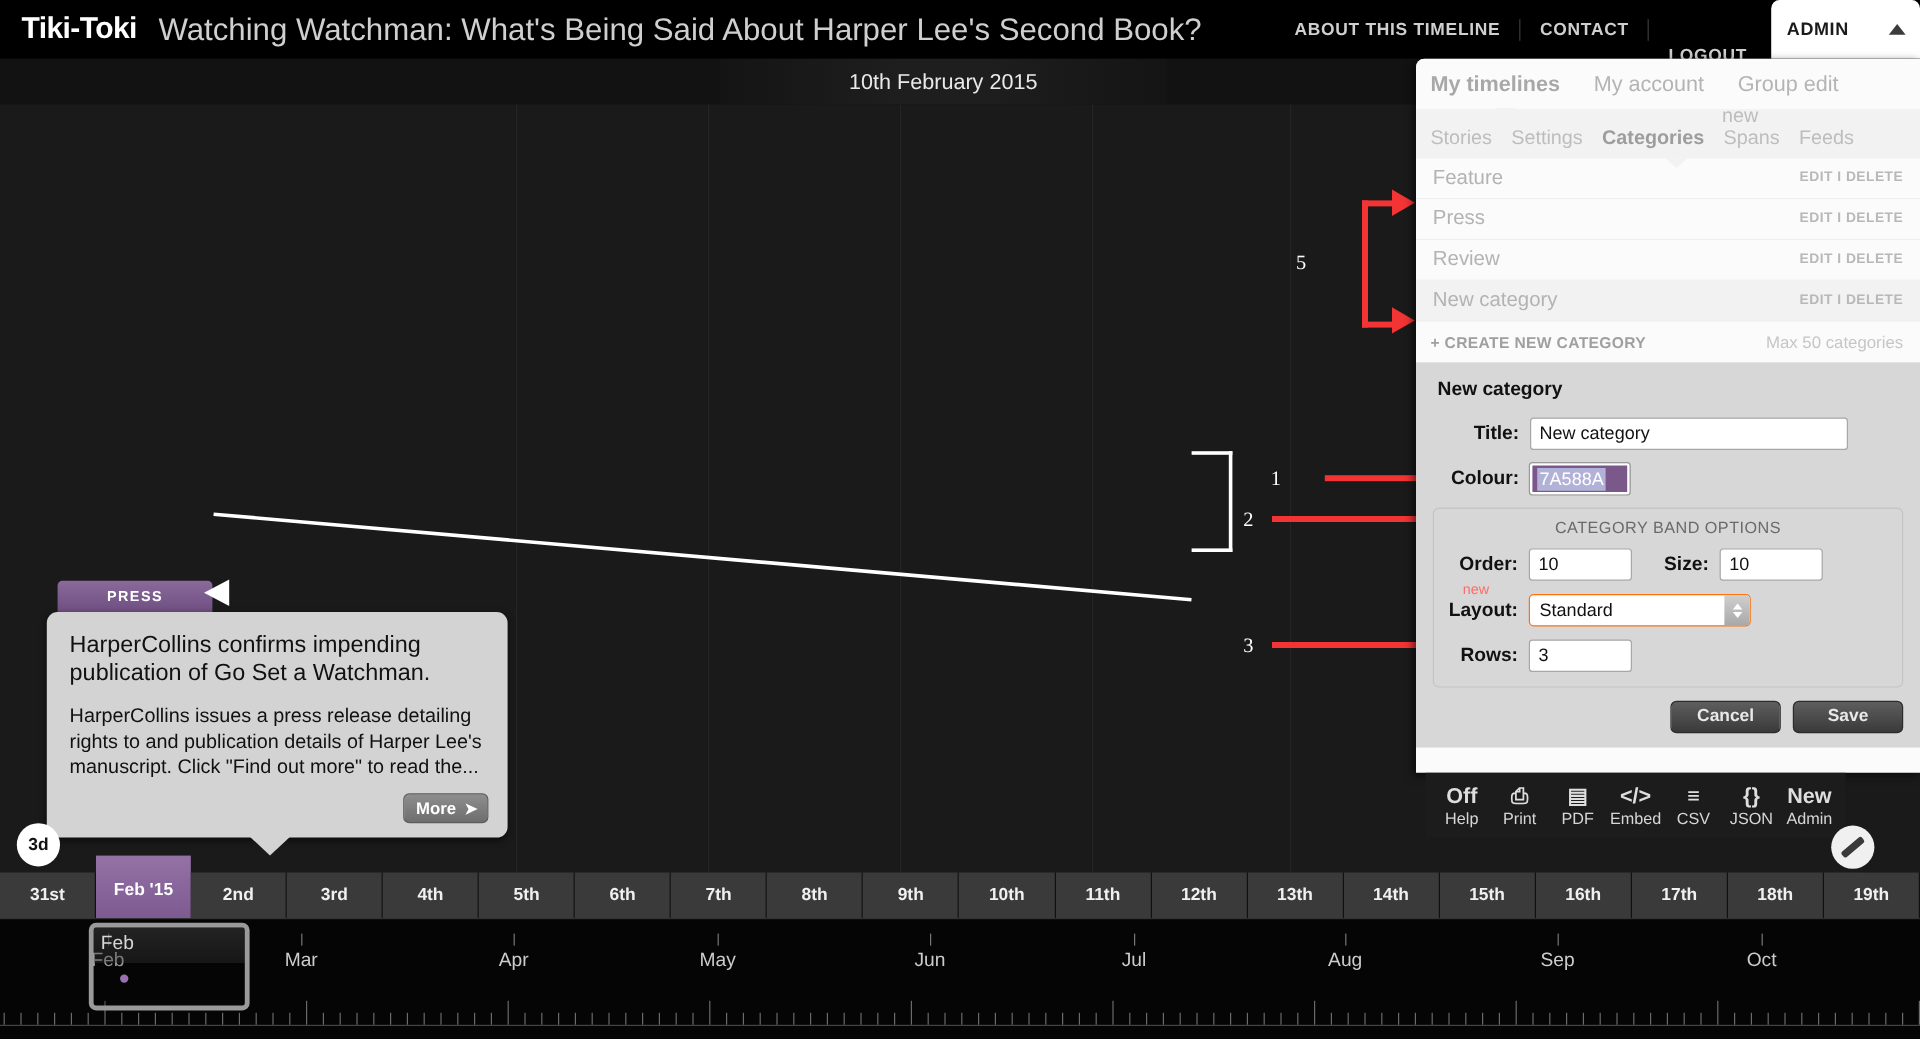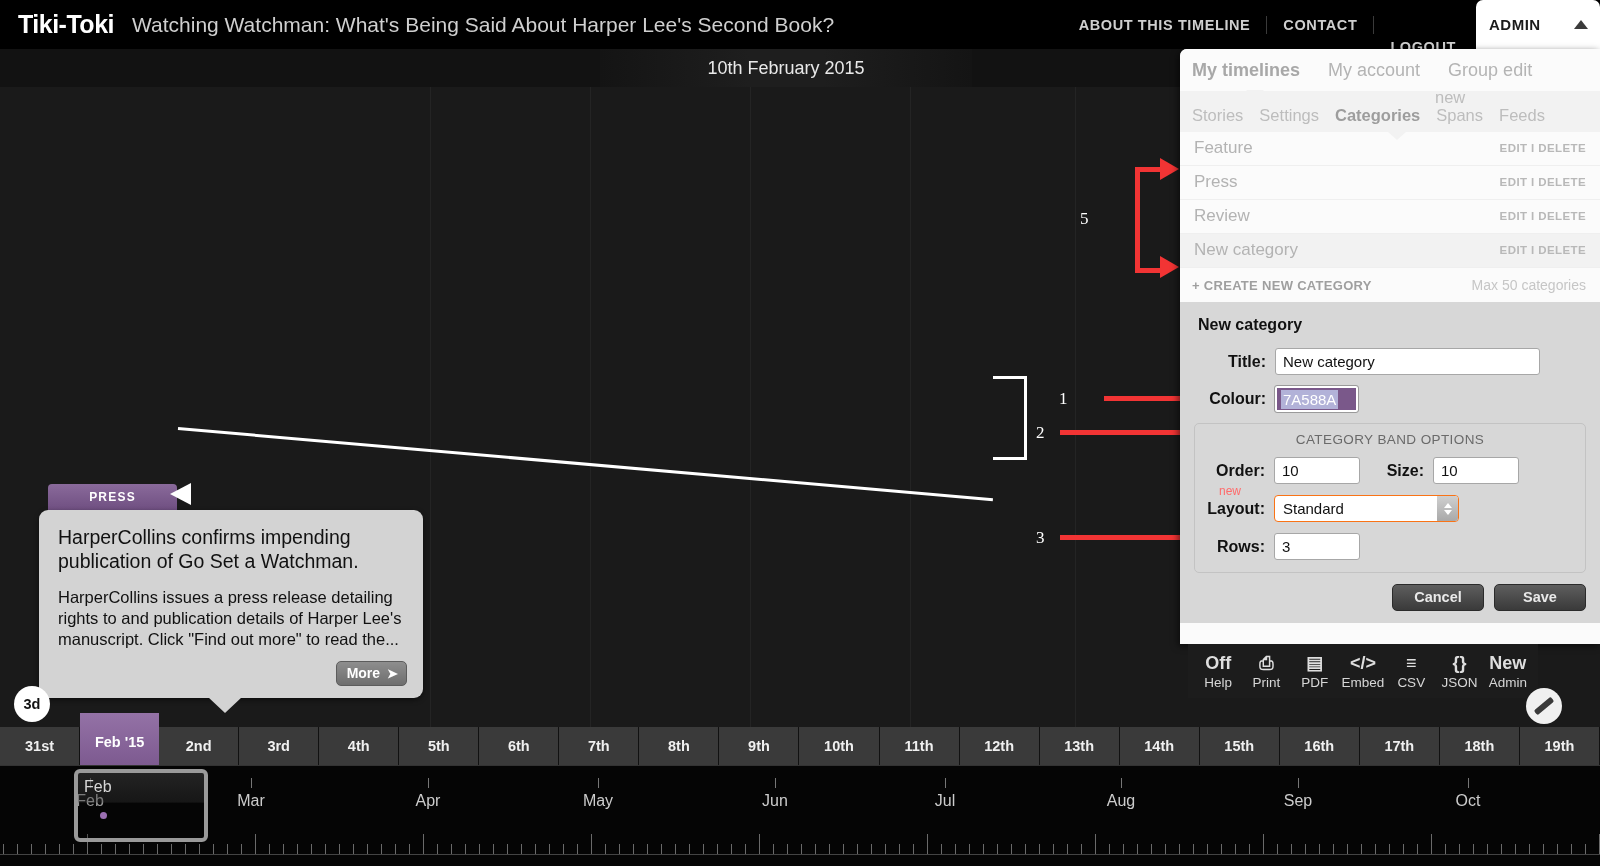--- a/index.html
+++ b/index.html
@@ -13,21 +13,21 @@
   
   .topbar {
     position: absolute; left: 0; top: 0; width: 1600px; height: 49px;
     background: #000; display: flex; align-items: center;
   }
   .brand {
     color: #fff; font-size: 25px; font-weight: bold;
     margin-left: 18px; letter-spacing: -0.5px;
   }
   .tl-title {
-    color: #cfcfcf; font-size: 21px; margin-left: 18px;
+    color: #cfcfcf; font-size: 26px; margin-left: 18px;
     white-space: nowrap; overflow: hidden;
   }
   .topnav { margin-left: auto; display: flex; align-items: center; height: 49px; }
   .topnav a {
     color: #cfcfcf; font-size: 14.5px; font-weight: bold;
     letter-spacing: 0.6px; padding: 0 16px; text-decoration: none;
     border-right: 1px solid #3a3a3a; line-height: 18px;
   }
   .topnav a.last { border-right: none; margin-top: 45px; }
   .admin-tab {

